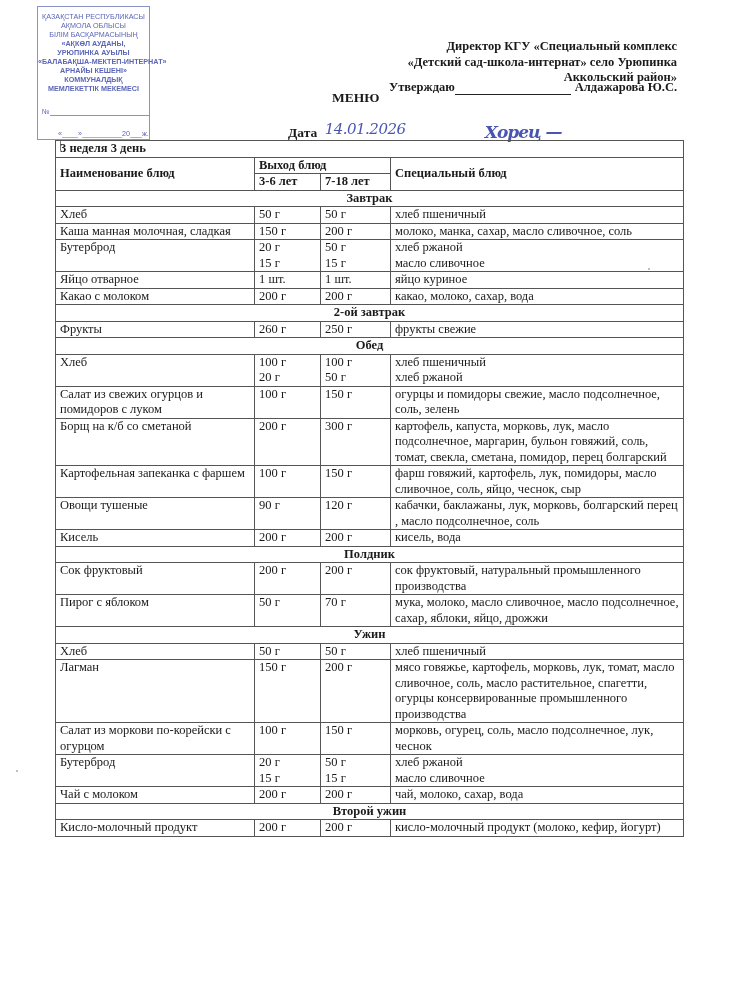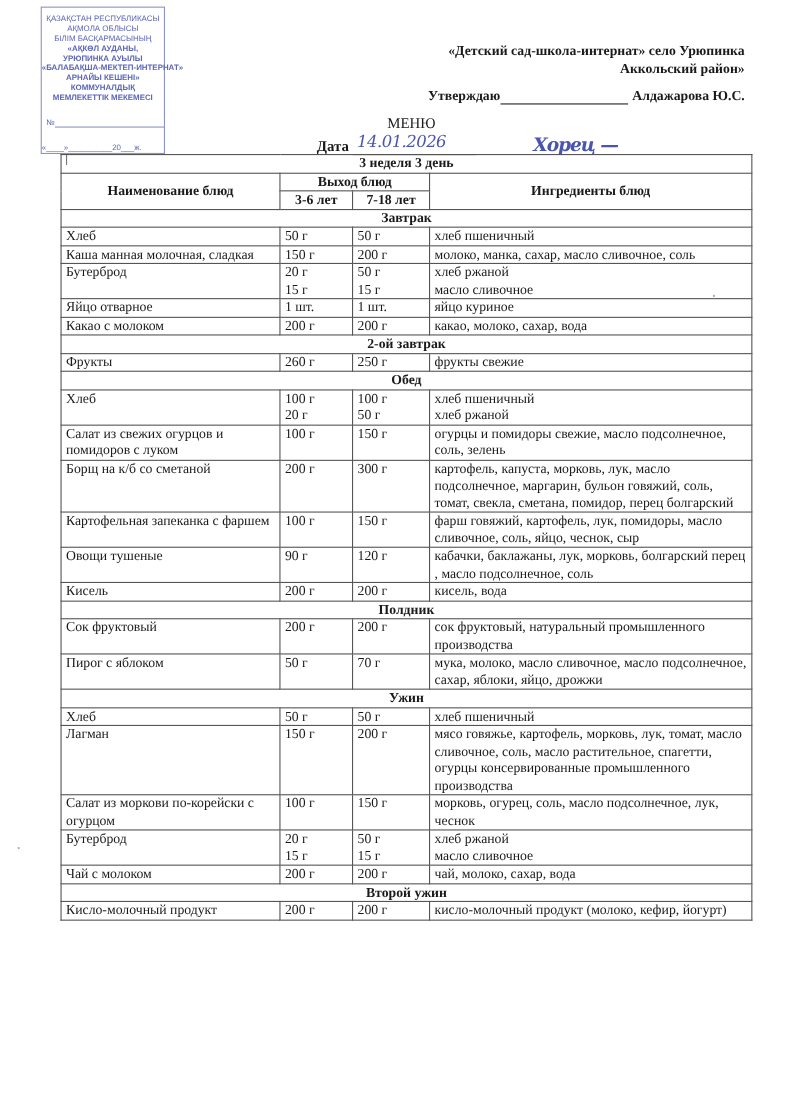--- a/index.html
+++ b/index.html
@@ -10,47 +10,47 @@
   .stamp {
     position: absolute; left: 37px; top: 6px; width: 113px; height: 134px;
     border: 1px solid #8a93c8; color: #5b66b8; box-sizing: border-box;
     font-family: "Liberation Sans", "DejaVu Sans", sans-serif;
     font-size: 7.2px; line-height: 9px; text-align: center; padding-top: 5px;
   }
   .stamp .sline { display: block; white-space: nowrap; }
   .stamp .sline.b { font-weight: bold; }
   .stamp .num { position: absolute; left: 4px; top: 100px; text-align: left; width: 120px; }
   .stamp .num i { display: inline-block; width: 100px; border-bottom: 1px solid #8a93c8; vertical-align: bottom; }
-  .stamp .dt { position: absolute; left: 0; top: 122px; text-align: left; width: 124px; white-space: nowrap; }
+  .stamp .dt { position: absolute; left: 20px; top: 122px; text-align: left; width: 124px; white-space: nowrap; }
   .stamp-tick { position: absolute; left: 60px; top: 140px; width: 1px; height: 10px; background: #777; }
 
   .approve {
     position: absolute; right: 55px; top: 39px; text-align: right;
     font-weight: bold; font-size: 12.5px; line-height: 15.5px;
   }
   .approve .aline { display: block; }
   .approve-sign { position: absolute; left: 389px; top: 80px; font-weight: bold; font-size: 12.5px; white-space: nowrap; }
   .approve-sign .uline { display: inline-block; width: 116px; border-bottom: 1px solid #222; position: relative; height: 14px; vertical-align: bottom; }
   .signature {
     position: absolute; left: 30px; top: -6px; font-family: "DejaVu Serif", serif; font-style: italic;
     color: #4a55b0; font-size: 17px; letter-spacing: -1px; margin-top: 48px;
   }
   .approve-sign .name { margin-left: 4px; }
 
-  .menu-title { position: absolute; left: 332px; top: 104px; font-weight: normal; font-size: 13.5px; margin-left: 20px; }
+  .menu-title { position: absolute; left: 332px; top: 90px; font-weight: bold; font-size: 13.5px; }
   .date-row { position: absolute; left: 288px; top: 107px; font-weight: bold; font-size: 13.5px; white-space: nowrap; margin-top: 18px; }
   .date-row .uline { display: inline-block; width: 112px; border-bottom: 1px solid #222; height: 15px; vertical-align: bottom; position: relative; }
   .date-val { position: absolute; left: 4px; top: -5px; font-style: italic; color: #4a55b0; font-weight: normal; font-size: 15px; font-family: "DejaVu Serif", serif; letter-spacing: -0.5px; }
 
   table.menu {
     position: absolute; left: 55px; top: 140px; width: 629px;
     border-collapse: collapse; font-size: 12.5px; line-height: 15.5px;
   }
   table.menu td, table.menu th { border: 1px solid #555; padding: 0 4px; vertical-align: top; text-align: left; font-weight: normal; }
-  table.menu th { font-weight: bold; text-align: center; vertical-align: middle; }
+  table.menu th { font-weight: bold; text-align: left; vertical-align: middle; }
   table.menu .section td { font-weight: bold; text-align: center; }
   .c1 { width: 190px; margin-top: 24px; } .c2 { width: 57px; } .c3 { width: 61px; }
   .ml { display: block; }
   .dot { position: absolute; width: 2px; height: 2px; background: #aaa; border-radius: 50%; }
 </style>
 </head>
 <body>
 
 <div class="stamp">
   <span class="sline">ҚАЗАҚСТАН РЕСПУБЛИКАСЫ</span>
@@ -61,20 +61,21 @@
   <span class="sline b">«БАЛАБАҚША-МЕКТЕП-ИНТЕРНАТ»</span>
   <span class="sline b">АРНАЙЫ КЕШЕНІ»</span>
   <span class="sline b">КОММУНАЛДЫҚ</span>
   <span class="sline b">МЕМЛЕКЕТТІК МЕКЕМЕСІ</span>
   <div class="num"><span>№</span><i></i></div>
   <div class="dt">«____»__________20___ж.</div>
 </div>
 <div class="stamp-tick"></div>
 
 <div class="approve">
+  <span class="aline">Директор КГУ «Специальный комплекс</span>
   <span class="aline">«Детский сад-школа-интернат» село Урюпинка</span>
   <span class="aline">Аккольский район»</span>
 </div>
 <div class="approve-sign">
   <span>Утверждаю</span><span class="uline"><span class="signature">Хорец —</span></span><span class="name">Алдажарова Ю.С.</span>
 </div>
 
 <div class="menu-title">МЕНЮ</div>
 <div class="date-row">
   <span>Дата</span>
@@ -82,21 +83,21 @@
 </div>
 
 <table class="menu">
   <thead>
     <tr>
       <th colspan="4">3 неделя  3 день</th>
     </tr>
     <tr>
       <th rowspan="2" class="c1">Наименование блюд</th>
       <th colspan="2">Выход блюд</th>
-      <th rowspan="2">Ингредиенты блюд</th>
+      <th rowspan="2">Специальный блюд</th>
     </tr>
     <tr>
       <th class="c2">3-6 лет</th>
       <th class="c3">7-18 лет</th>
     </tr>
   </thead>
   <tbody id="menu-body">
       <tr class="section">
         <td colspan="4">Завтрак</td>
       </tr>

